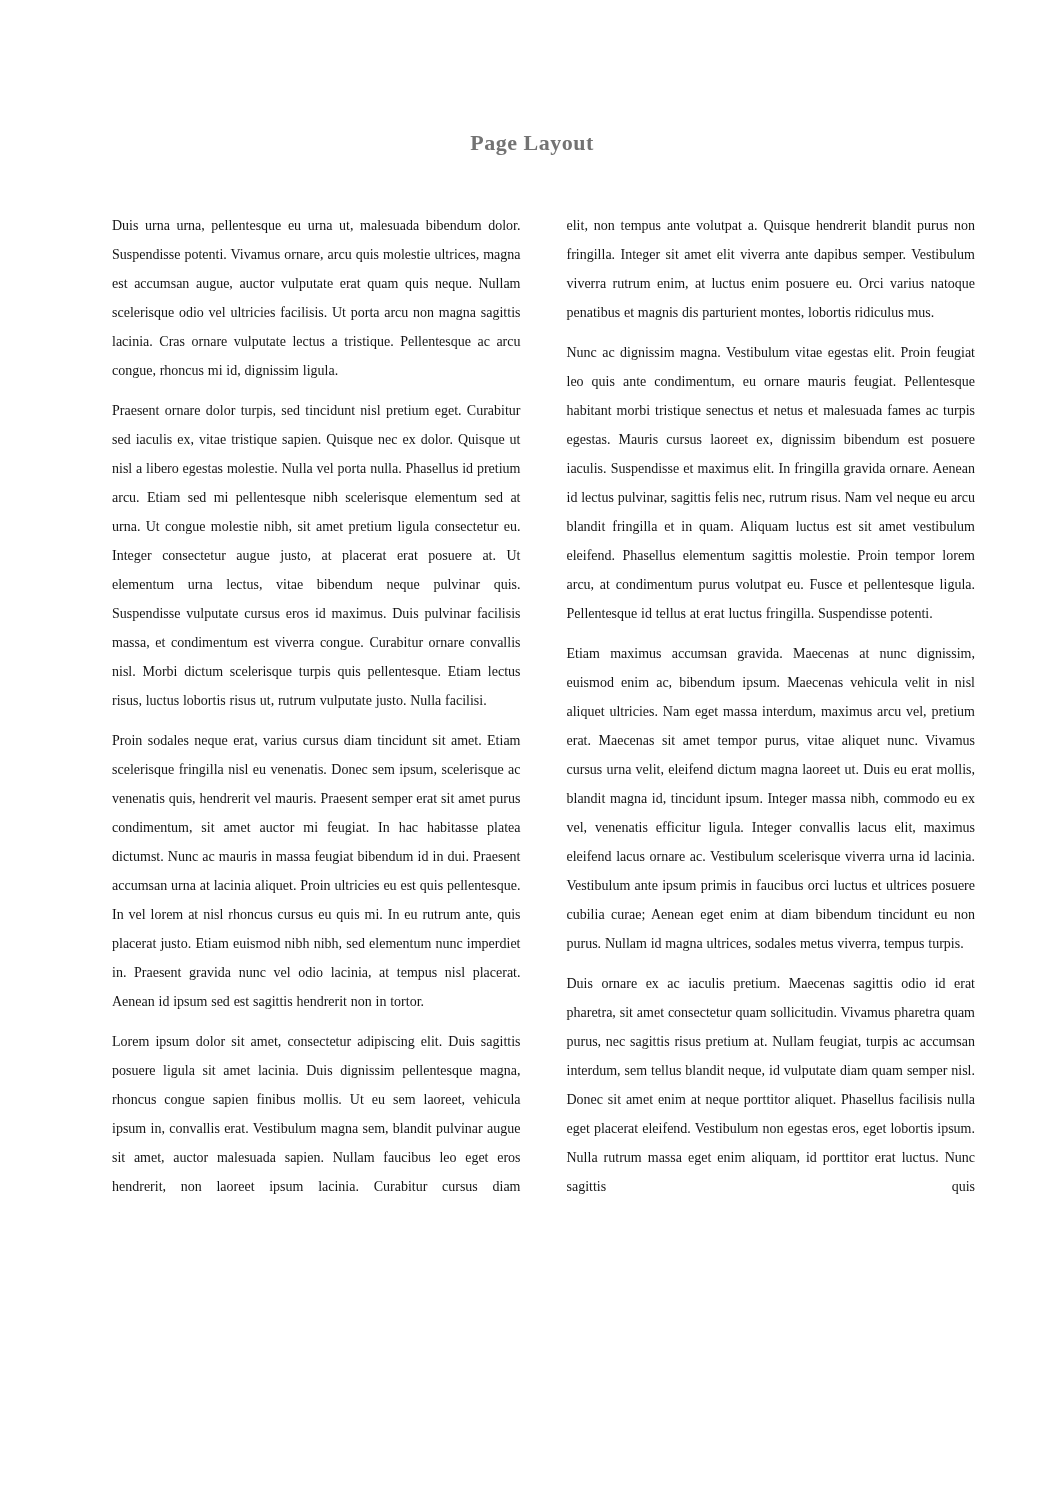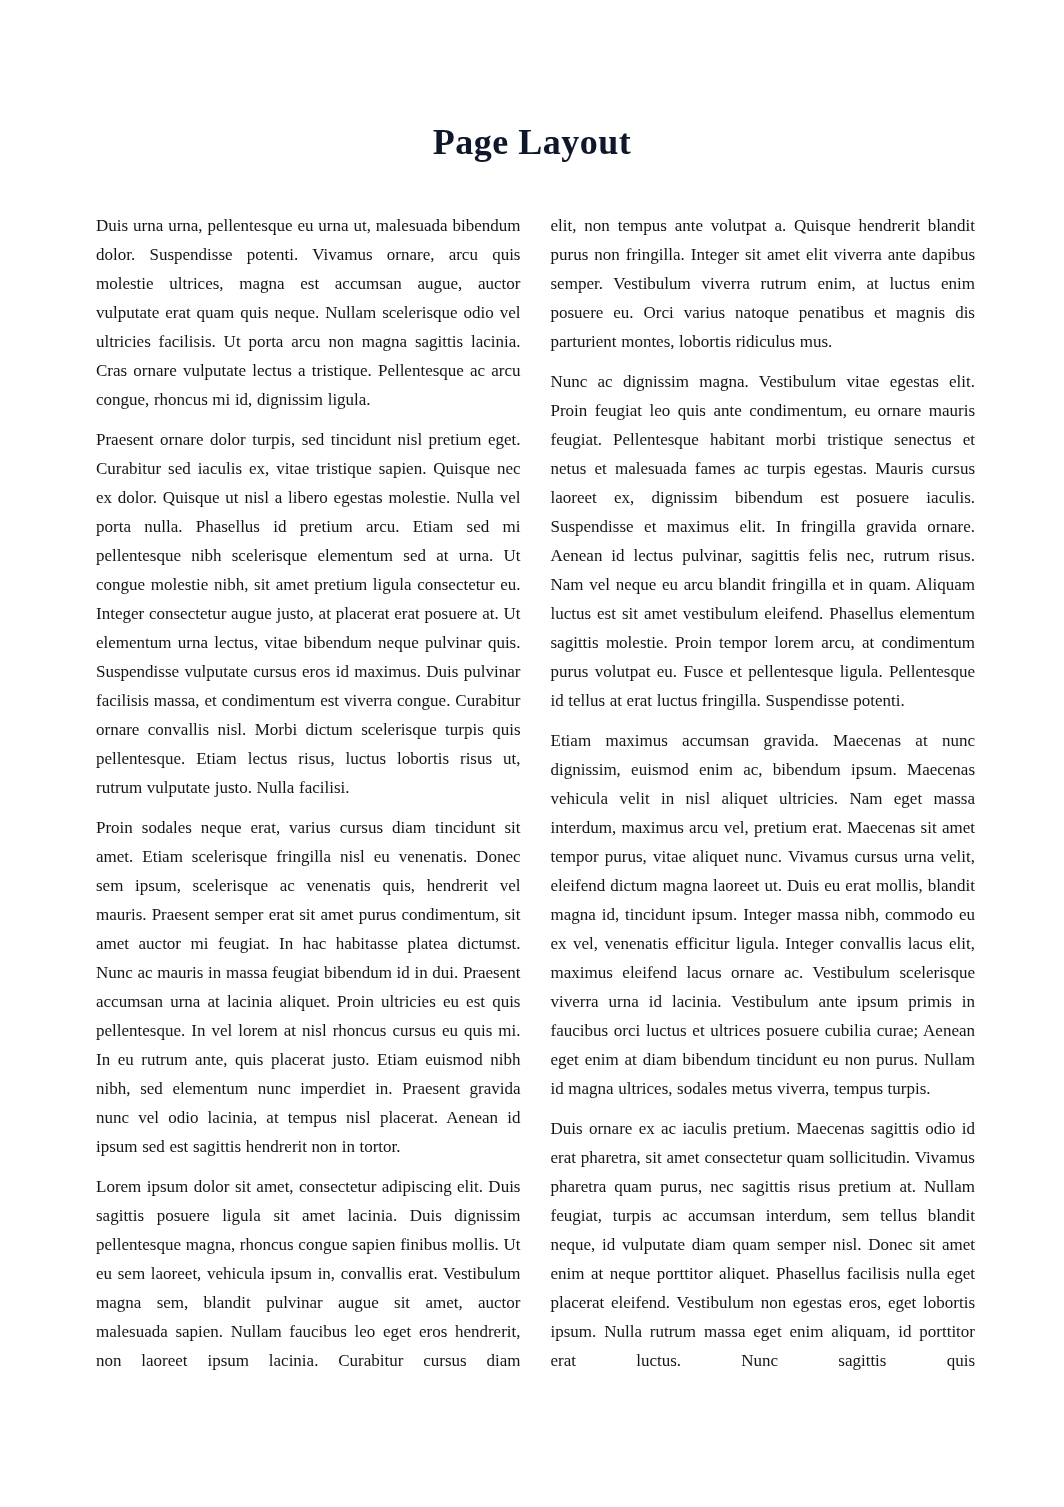--- a/index.html
+++ b/index.html
@@ -18,41 +18,41 @@
   .page {
     width: 1064px;
     height: 1507px;
     position: relative;
     background: #ffffff;
   }
   .title {
     margin: 122px 0 12px 0;
     padding: 0;
     text-align: center;
-    font-size: 36px;
+    font-size: 22px;
     line-height: 41px;
     font-weight: 700;
     letter-spacing: 0.5px;
-    color: #0f172a;
+    color: #737373;
   }
   .columns {
     display: flex;
     gap: 30px;
     margin-top: 48px;
     padding-left: 96px;
     padding-right: 89px;
   }
   .col {
     flex: 1 1 0;
     min-width: 0;
   }
   .col p {
-    margin: 0 0 11px 0;
+    margin: 0 0 11px 16px;
     padding: 0;
-    font-size: 17px;
+    font-size: 14px;
     line-height: 29px;
     text-align: justify;
     hyphens: auto;
     -webkit-hyphens: auto;
     word-spacing: 0.02em;
   }
   .col p:last-child {
     margin-bottom: 0;
   }
   

